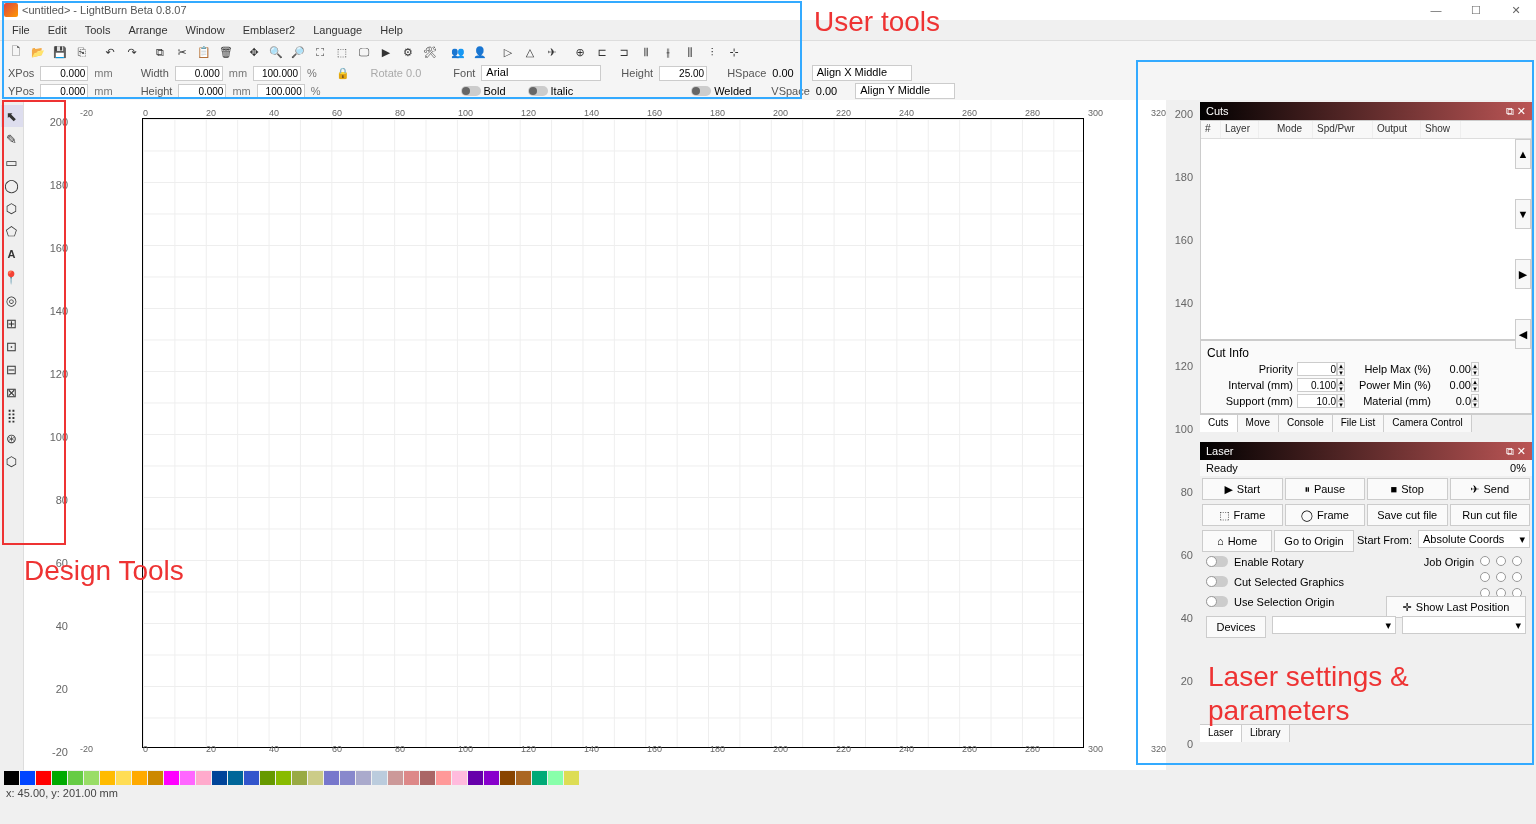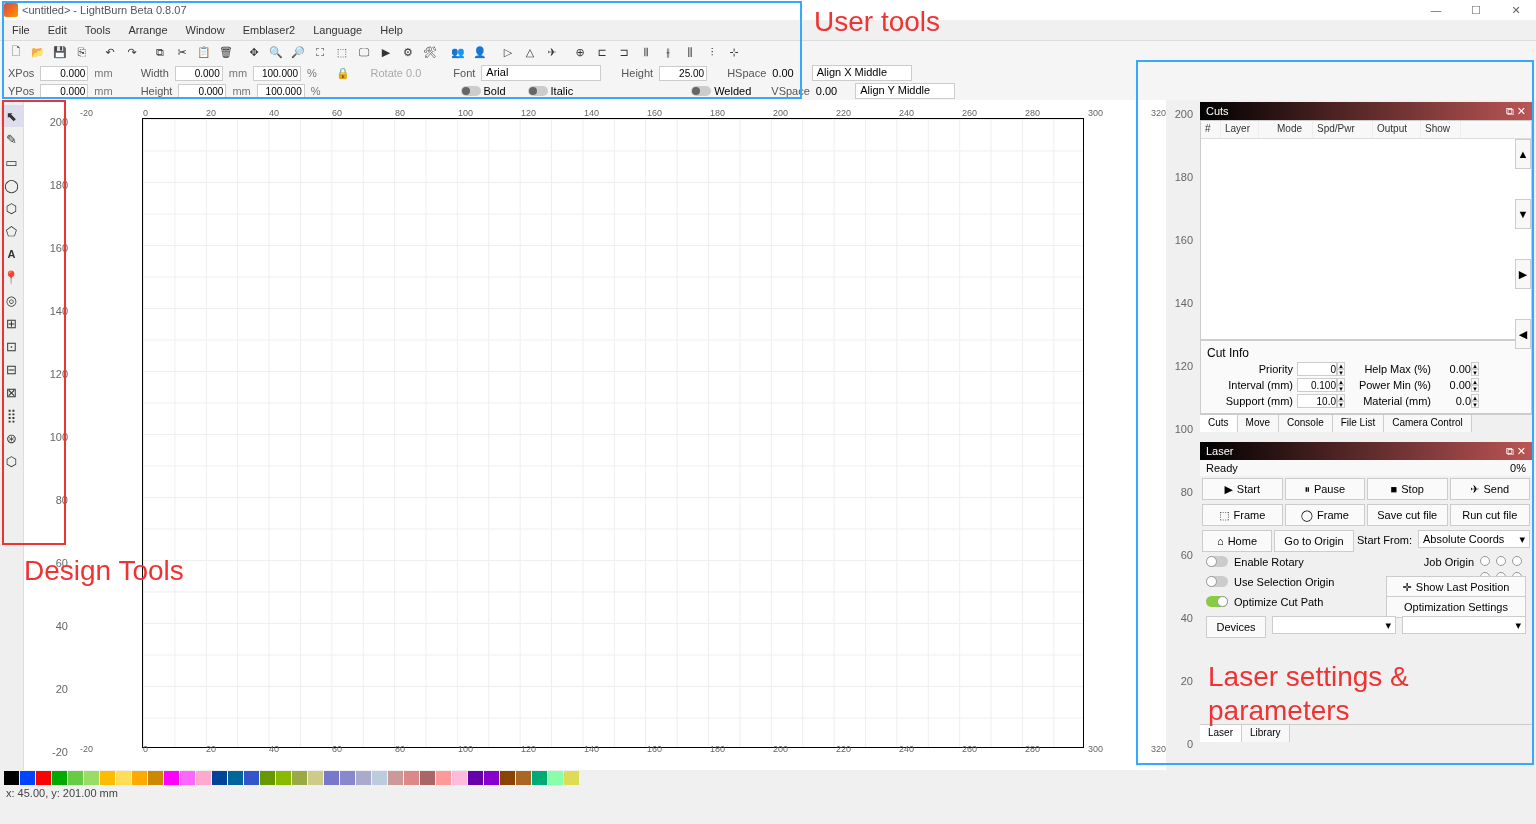--- a/index.html
+++ b/index.html
@@ -460,34 +460,30 @@
               <div class="dot"></div>
             <div class="dot"></div>
               <div class="dot"></div>
               <div class="dot"></div>
             <div class="dot"></div>
               <div class="dot"></div>
               <div class="dot"></div>
           </div>
         </div>
         <div class="opt-row">
+            <div class="toggle"></div>
+            <span>Cut Selected Graphics</span>
+          </div>
+        <div class="opt-row">
           <div class="toggle"></div>
             <span>Use Selection Origin</span>
           <span style="flex:1"></span>
           <div class="btn" style="flex:0 0 140px">
               <span>✛</span>
               <span>Show Last Position</span>
-            </div>
-        </div>
-        <div class="opt-row">
-          <div class="toggle on"></div>
-            <span>Optimize Cut Path</span>
-          <span style="flex:1"></span>
-          <div class="btn" style="flex:0 0 140px">
-              <span>Optimization Settings</span>
             </div>
         </div>
         <div class="opt-row">
           <div class="btn" style="flex:0 0 60px">
               <span>Devices</span>
             </div>
           <div class="combo">
               <span></span>
               <span>▾</span>
             </div>

